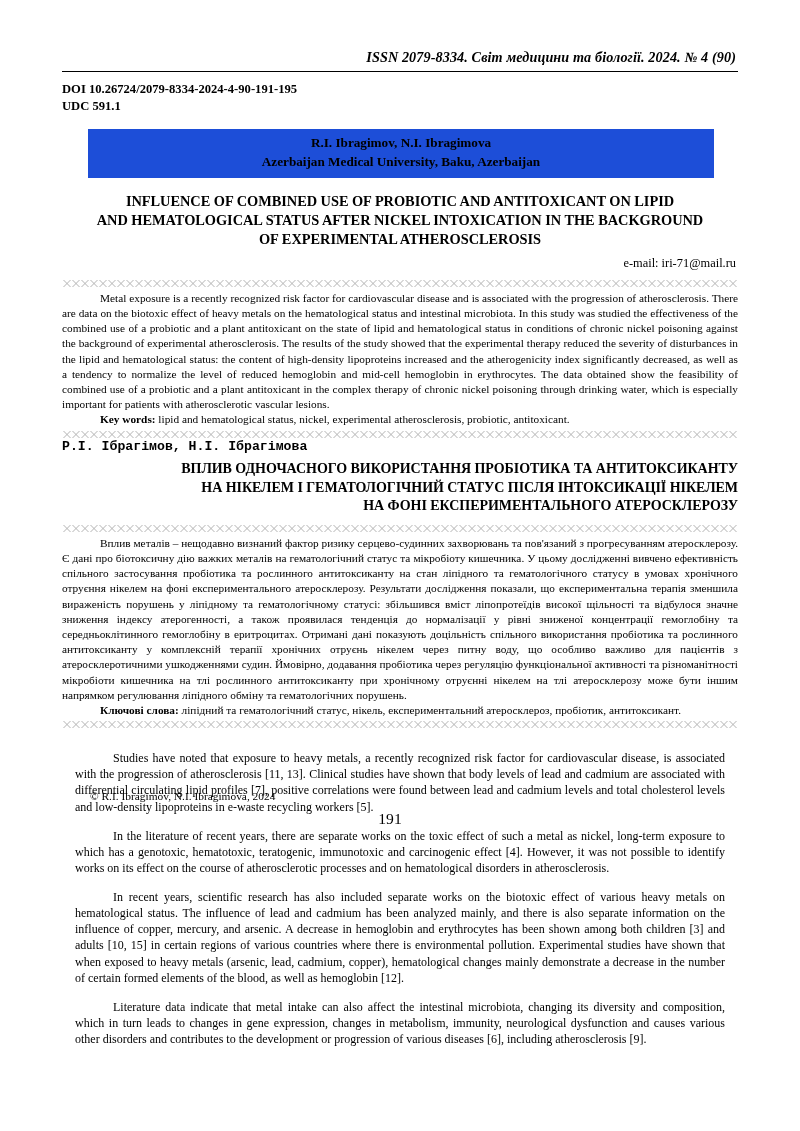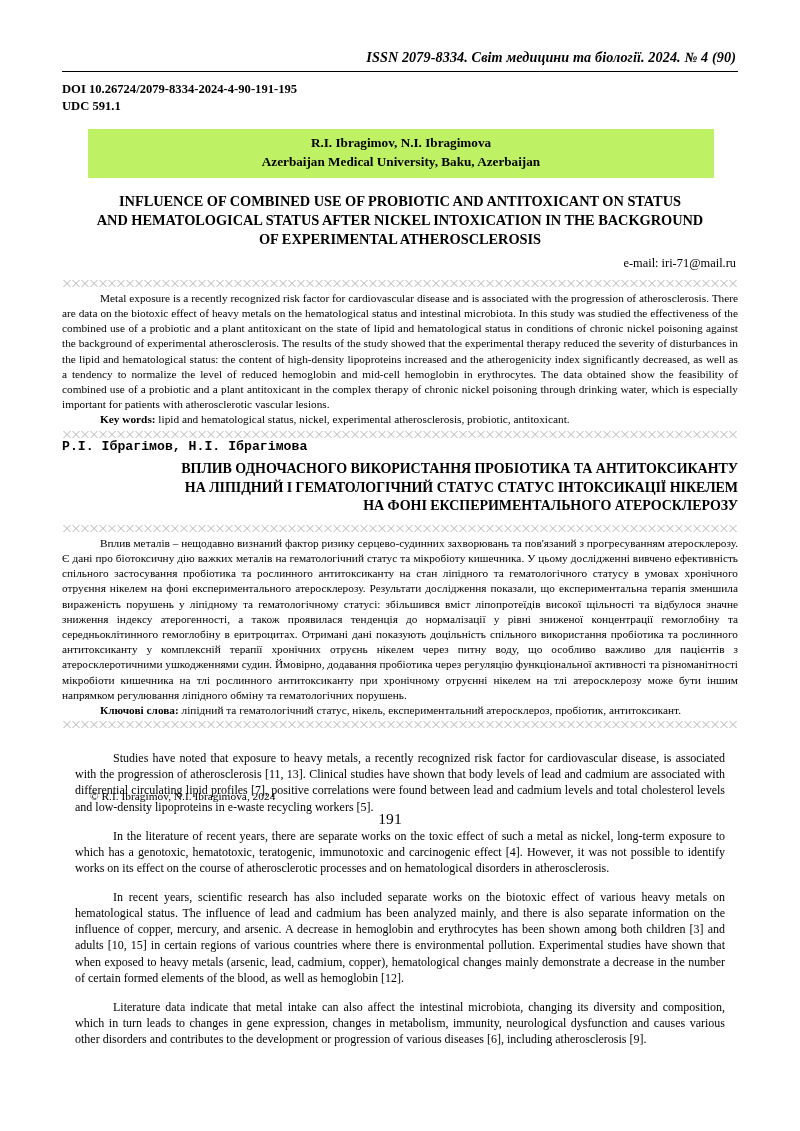--- a/index.html
+++ b/index.html
@@ -48,21 +48,21 @@
     font-weight: bold;
     font-size: 12.6px;
     line-height: 1.42;
   }
 
   
   .author-band {
     margin-top: 13px;
     margin-left: 26px;
     margin-right: 24px;
-    background: #bef264;
+    background: #1d4ed8;
     text-align: center;
     font-weight: bold;
     font-size: 13.2px;
     line-height: 1.42;
     padding: 5px 4px 6px 4px;
   }
 
   
   .article-title {
     margin-top: 14px;
@@ -163,39 +163,39 @@
     <div>DOI 10.26724/2079-8334-2024-4-90-191-195</div>
     <div>UDC 591.1</div>
   </div>
 
   <div class="author-band">
     <div>R.I. Ibragimov, N.I. Ibragimova</div>
     <div>Azerbaijan Medical University, Baku, Azerbaijan</div>
   </div>
 
   <div class="article-title">
-    <div>INFLUENCE OF COMBINED USE OF PROBIOTIC AND ANTITOXICANT ON STATUS</div>
+    <div>INFLUENCE OF COMBINED USE OF PROBIOTIC AND ANTITOXICANT ON LIPID</div>
     <div>AND HEMATOLOGICAL STATUS AFTER NICKEL INTOXICATION IN THE BACKGROUND</div>
     <div>OF EXPERIMENTAL ATHEROSCLEROSIS</div>
   </div>
 
   <div class="email-line">e-mail: iri-71@mail.ru</div>
 
   <div class="abstract-block">
     <div class="zig top"></div>
     <p class="abstract-text indent">Metal exposure is a recently recognized risk factor for cardiovascular disease and is associated with the progression of atherosclerosis. There are data on the biotoxic effect of heavy metals on the hematological status and intestinal microbiota. In this study was studied the effectiveness of the combined use of a probiotic and a plant antitoxicant on the state of lipid and hematological status in conditions of chronic nickel poisoning against the background of experimental atherosclerosis. The results of the study showed that the experimental therapy reduced the severity of disturbances in the lipid and hematological status: the content of high-density lipoproteins increased and the atherogenicity index significantly decreased, as well as a tendency to normalize the level of reduced hemoglobin and mid-cell hemoglobin in erythrocytes. The data obtained show the feasibility of combined use of a probiotic and a plant antitoxicant in the complex therapy of chronic nickel poisoning through drinking water, which is especially important for patients with atherosclerotic vascular lesions.</p>
     <p class="abstract-text indent"><span class="kw-label">Key words:</span><span> lipid and hematological status, nickel, experimental atherosclerosis, probiotic, antitoxicant.</span></p>
     <div class="zig bottom"></div>
   </div>
 
   <div class="ua-authors">Р.І. Ібрагімов, Н.І. Ібрагімова</div>
 
   <div class="ua-title">
     <div>ВПЛИВ ОДНОЧАСНОГО ВИКОРИСТАННЯ ПРОБІОТИКА ТА АНТИТОКСИКАНТУ</div>
-    <div>НА ЛІПІДНИЙ І ГЕМАТОЛОГІЧНИЙ СТАТУС СТАТУС ІНТОКСИКАЦІЇ НІКЕЛЕМ</div>
+    <div>НА НІКЕЛЕМ І ГЕМАТОЛОГІЧНИЙ СТАТУС ПІСЛЯ ІНТОКСИКАЦІЇ НІКЕЛЕМ</div>
     <div>НА ФОНІ ЕКСПЕРИМЕНТАЛЬНОГО АТЕРОСКЛЕРОЗУ</div>
   </div>
 
   <div class="abstract-block">
     <div class="zig top"></div>
     <p class="abstract-text indent">Вплив металів – нещодавно визнаний фактор ризику серцево-судинних захворювань та пов'язаний з прогресуванням атеросклерозу. Є дані про біотоксичну дію важких металів на гематологічний статус та мікробіоту кишечника. У цьому дослідженні вивчено ефективність спільного застосування пробіотика та рослинного антитоксиканту на стан ліпідного та гематологічного статусу в умовах хронічного отруєння нікелем на фоні експериментального атеросклерозу. Результати дослідження показали, що експериментальна терапія зменшила вираженість порушень у ліпідному та гематологічному статусі: збільшився вміст ліпопротеїдів високої щільності та відбулося значне зниження індексу атерогенності, а також проявилася тенденція до нормалізації у рівні зниженої концентрації гемоглобіну та середньоклітинного гемоглобіну в еритроцитах. Отримані дані показують доцільність спільного використання пробіотика та рослинного антитоксиканту у комплексній терапії хронічних отруєнь нікелем через питну воду, що особливо важливо для пацієнтів з атеросклеротичними ушкодженнями судин. Ймовірно, додавання пробіотика через регуляцію функціональної активності та різноманітності мікробіоти кишечника на тлі рослинного антитоксиканту при хронічному отруєнні нікелем на тлі атеросклерозу може бути іншим напрямком регулювання ліпідного обміну та гематологічних порушень.</p>
     <p class="abstract-text indent"><span class="kw-label">Ключові слова:</span><span> ліпідний та гематологічний статус, нікель, експериментальний атеросклероз, пробіотик, антитоксикант.</span></p>
     <div class="zig bottom"></div>
   </div>
 

